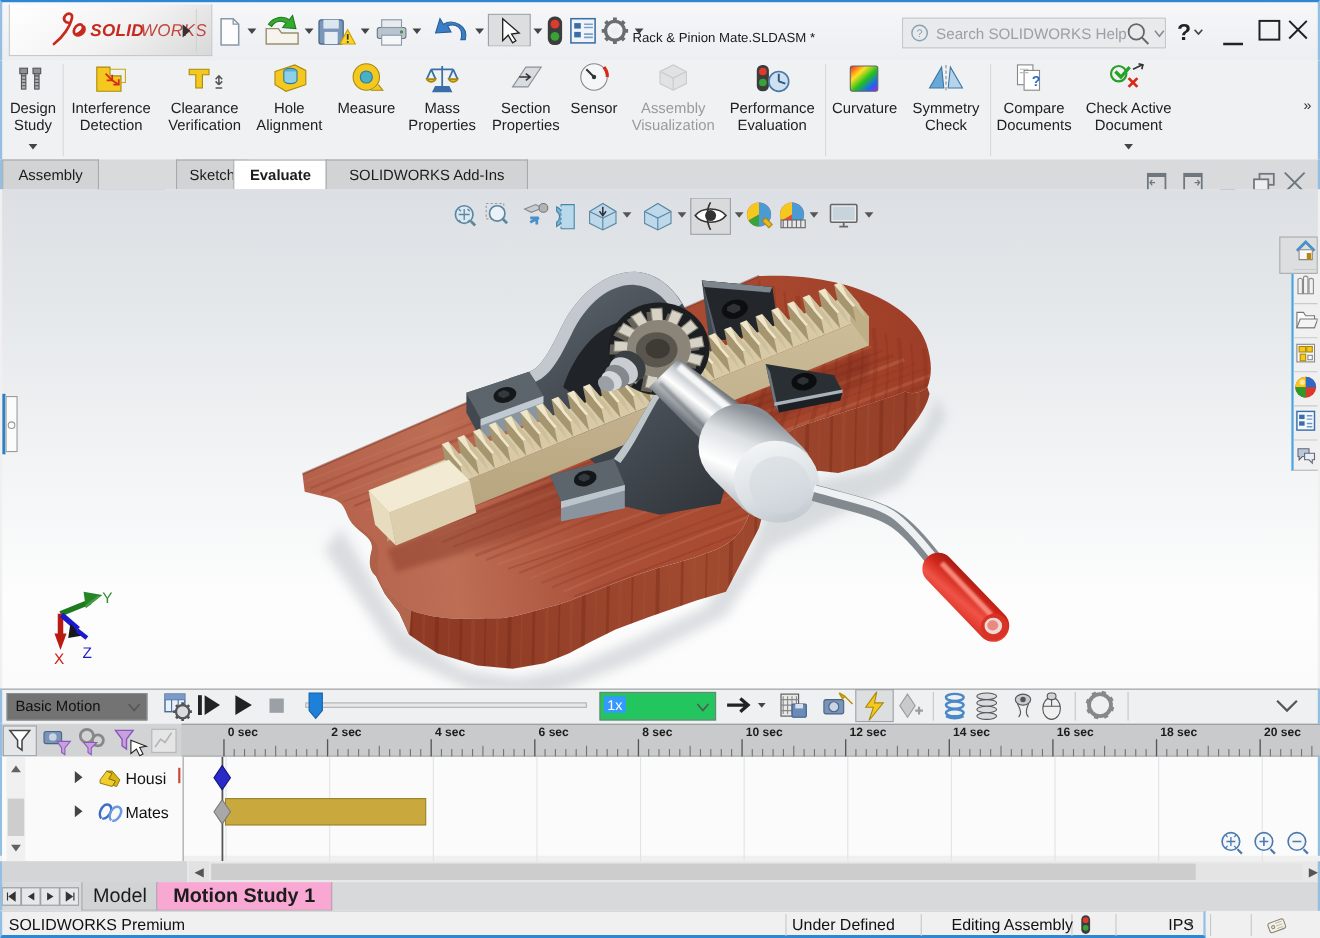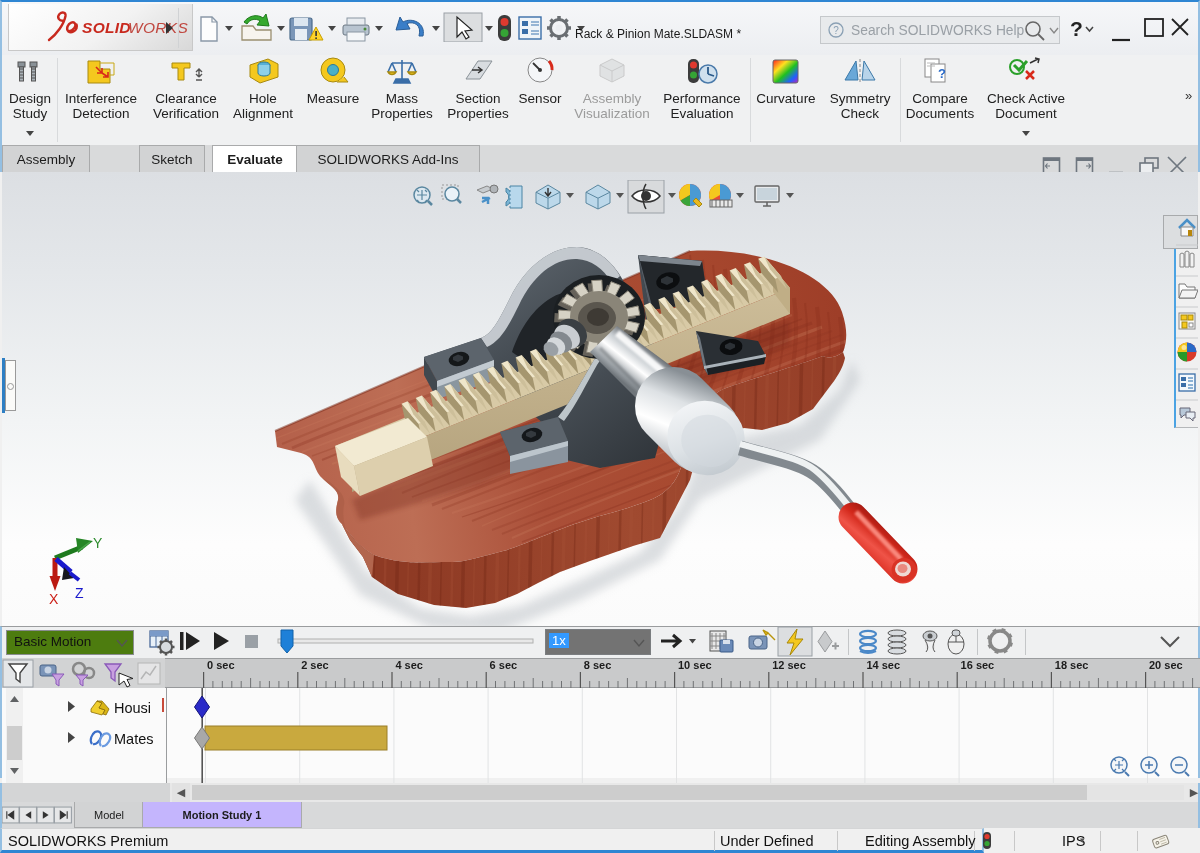--- a/index.html
+++ b/index.html
@@ -14,36 +14,36 @@
 
 #ribbon{left:0;top:55px;width:1200px;height:90px;background:#f0f1f2;border-left:2px solid #94bfe2;border-right:2px solid #94bfe2;box-sizing:border-box;}
 
 #tabrow{left:0;top:145px;width:1200px;height:27px;background:#d9dadb;border-left:2px solid #94bfe2;border-right:2px solid #94bfe2;box-sizing:border-box;}
 .tab{position:absolute;top:0;height:26px;background:#d2d3d4;border:1px solid #a9aaab;border-bottom:none;font-size:13.5px;color:#1c1c1c;display:flex;align-items:center;justify-content:center;}
 .tab.active{background:#ffffff;font-weight:bold;}
 
 #viewport{left:2px;top:172px;width:1196px;height:454px;background:linear-gradient(#dcdfe3 0%,#e4e7ea 22%,#f2f4f5 55%,#fdfdfd 82%,#fbfbfb 100%);overflow:hidden;}
 
 #motionbar{left:0;top:626px;width:1200px;height:32px;background:#eff0f1;border-top:1px solid #9a9c9e;border-left:2px solid #94bfe2;border-right:2px solid #94bfe2;box-sizing:border-box;}
-#basicmotion{left:6px;top:630px;width:126px;height:23px;background:#4d7c0f;border:1px solid #8a8d90;font-size:13.5px;color:#111;white-space:nowrap;}
-#speedbox{left:545px;top:629px;width:104px;height:24px;background:#737373;border:1px solid #7a7d80;font-size:13px;display:flex;align-items:center;}
+#basicmotion{left:6px;top:630px;width:126px;height:23px;background:#737373;border:1px solid #8a8d90;font-size:13.5px;color:#111;white-space:nowrap;}
+#speedbox{left:545px;top:629px;width:104px;height:24px;background:#22c55e;border:1px solid #7a7d80;font-size:13px;display:flex;align-items:center;}
 
 #filterrow{left:0;top:658px;width:1200px;height:30px;background:#d2d3d4;border-left:2px solid #94bfe2;box-sizing:border-box;}
 #ruler{left:165px;top:658px;width:1035px;height:30px;background:#c9cacb;border-top:1px solid #9a9c9e;box-sizing:border-box;}
 
 #timeline{left:0;top:688px;width:1200px;height:90px;background:#fbfbfb;border-left:2px solid #94bfe2;border-right:2px solid #94bfe2;box-sizing:border-box;padding-left:15px;}
 #treepanel{left:0;top:0;width:165px;height:95px;background:#fafafa;border-right:1px solid #9a9c9e;box-sizing:border-box;}
 
 #hscroll{left:0;top:783px;width:1200px;height:19px;background:#e8e8e8;border-left:2px solid #94bfe2;border-right:2px solid #94bfe2;box-sizing:border-box;}
 
 #doctabs{left:0;top:802px;width:1200px;height:26px;background:#d8d9da;border-left:2px solid #94bfe2;border-right:2px solid #94bfe2;box-sizing:border-box;}
-.dtab{position:absolute;top:0;height:25px;font-size:11px;color:#1c1c1c;display:flex;align-items:center;justify-content:center;background:#d2d3d4;border:1px solid #a9aaab;border-top:none;}
-.dtab.active{background:#c4b5fd;font-weight:bold;text-align:center;}
-
-#statusbar{left:0;top:828px;width:984px;height:25px;background:#f0f0f0;border-top:1px solid #d4d5d6;border-bottom:3px solid #2f86d3;border-left:2px solid #94bfe2;border-right:2px solid #94bfe2;box-sizing:border-box;font-size:14.5px;color:#111;}
+.dtab{position:absolute;top:0;height:25px;font-size:18px;color:#1c1c1c;display:flex;align-items:center;justify-content:center;background:#d2d3d4;border:1px solid #a9aaab;border-top:none;}
+.dtab.active{background:#f9a8d4;font-weight:bold;text-align:center;}
+
+#statusbar{left:0;top:828px;width:1096px;height:25px;background:#f0f0f0;border-top:1px solid #d4d5d6;border-bottom:3px solid #2f86d3;border-left:2px solid #94bfe2;border-right:2px solid #94bfe2;box-sizing:border-box;font-size:14.5px;color:#111;}
 </style>
 </head>
 <body>
 
 <div class="abs" id="titlebar"></div>
 <div class="abs" id="logo">
 <svg width="148" height="40" viewBox="0 0 148 40">
   <g fill="none" stroke="#c8291e" stroke-width="2.4" stroke-linecap="round">
     <path d="M7 33 C 15 27 22 17 23.5 9 C 24 5 20 4.5 17.5 7 C 14.5 10.5 17 14.5 22 13.5"></path>
     <path d="M26.5 24.5 C 32 23 34.5 19 33 16.5 C 31.5 14 27 15.5 25.5 19.5 C 24 24 27.5 26.5 31.5 24.5 C 34.5 23 35.5 20 34.5 17.5"></path>
@@ -225,21 +225,21 @@
     </g>
     <text x="1026" y="48" text-anchor="middle" font-size="13.5" fill="#212121">Check Active</text>
     <text x="1026" y="63" text-anchor="middle" font-size="13.5" fill="#212121">Document</text>
     <path d="M 1022,76 l4,5 4,-5 Z" fill="#444"></path>
     <text x="1185" y="45" font-size="13" fill="#333">»</text>
   </svg>
 
 <div class="abs" id="tabrow"></div>
 <div class="tab" style="left:2px;top:145px;width:86px;">Assembly</div>
 <div class="tab" style="left:88px;top:145px;width:60px;margin-top:27px;">Layout</div>
-<div class="tab" style="left:139px;top:145px;width:64px;">Sketch</div>
+<div class="tab" style="left:160px;top:145px;width:64px;">Sketch</div>
 <div class="tab active" style="left:212px;top:145px;width:84px;">Evaluate</div>
 <div class="tab" style="left:296px;top:145px;width:182px;">SOLIDWORKS Add-Ins</div>
 <svg class="abs" style="left:1040px;top:152px" width="160" height="26" viewBox="0 0 160 26">
   <g stroke="#6e767f" fill="none" stroke-width="1.6">
     <rect x="3.5" y="6" width="16" height="16"></rect>
       <line x1="3.5" y1="7.5" x2="19.5" y2="7.5" stroke-width="3"></line>
       <path d="M10 14 l-4 0 m1.5 -2.5 l-2 2.5 2 2.5" stroke-width="1.2"></path>
     <rect x="36.5" y="6" width="16" height="16"></rect>
       <line x1="36.5" y1="7.5" x2="52.5" y2="7.5" stroke-width="3"></line>
       <path d="M46 14 l4 0 m-1.5 -2.5 l2 2.5 -2 2.5" stroke-width="1.2"></path>

